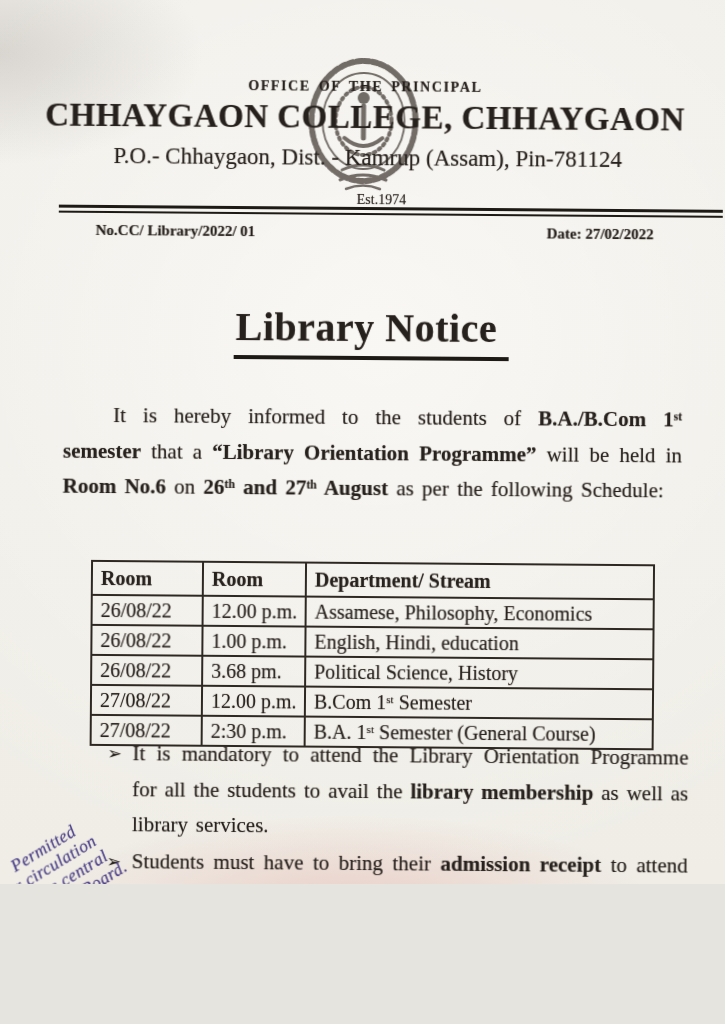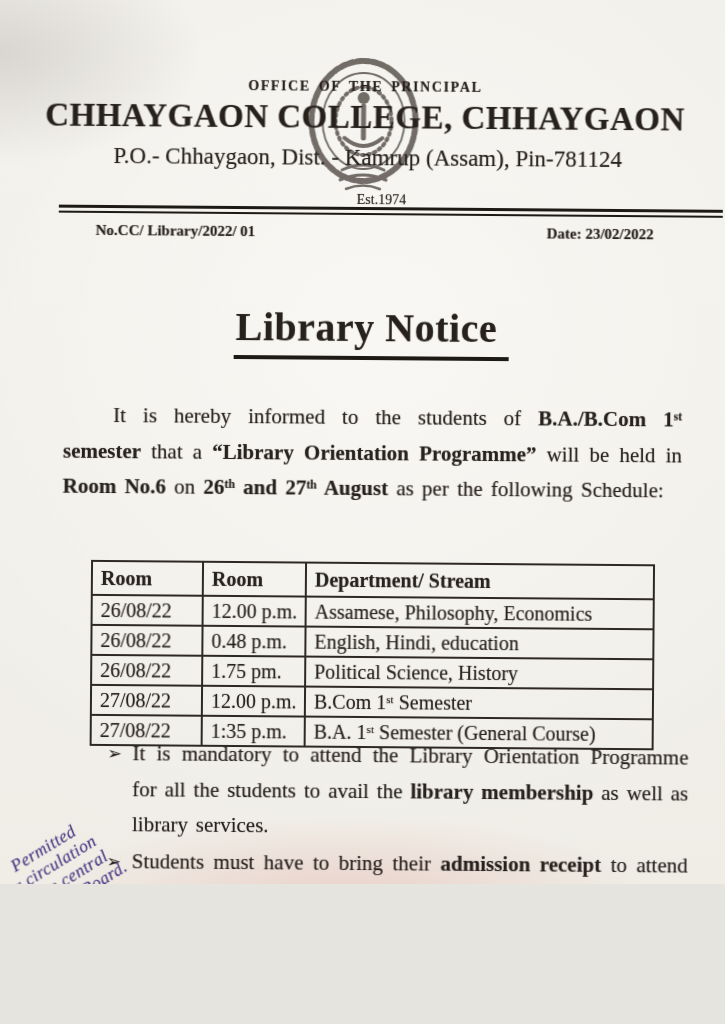--- a/index.html
+++ b/index.html
@@ -71,21 +71,21 @@
     </svg>
 
     <div class="abs office">OFFICE OF THE PRINCIPAL</div>
     <div class="abs college">CHHAYGAON COLLEGE, CHHAYGAON</div>
     <div class="abs addr">P.O.- Chhaygaon, Dist. - Kamrup (Assam), Pin-781124</div>
     <div class="abs est">Est.1974</div>
     <div class="abs rule"></div>
 
     <div class="abs refrow">
       <span>No.CC/ Library/2022/ 01</span>
-      <span>Date: 23/02/2022</span>
+      <span>Date: 27/02/2022</span>
     </div>
 
     <h1 class="abs title"><span class="title-inner">Library Notice</span></h1>
 
     <p class="abs intro">It is hereby informed to the students of <span class="b">B.A./B.Com 1</span><sup class="b">st</sup> <span class="b">semester</span> that a <span class="b">“Library Orientation Programme”</span> will be held in <span class="b">Room No.6</span> on <span class="b">26</span><sup class="b">th</sup><span class="b"> and 27</span><sup class="b">th</sup><span class="b"> August</span> as per the following Schedule:</p>
 
     <table class="abs sched">
       <colgroup>
           <col style="width:111px">
           <col style="width:103px">
@@ -99,36 +99,36 @@
         </tr>
       </thead>
       <tbody>
         <tr>
           <td>26/08/22</td>
           <td>12.00 p.m.</td>
           <td>Assamese, Philosophy, Economics</td>
         </tr>
         <tr>
           <td>26/08/22</td>
-          <td>0.48 p.m.</td>
+          <td>1.00 p.m.</td>
           <td>English, Hindi, education</td>
         </tr>
         <tr>
           <td>26/08/22</td>
-          <td>1.75 pm.</td>
+          <td>3.68 pm.</td>
           <td>Political Science, History</td>
         </tr>
         <tr>
           <td>27/08/22</td>
           <td>12.00 p.m.</td>
           <td>B.Com 1<sup>st</sup> Semester</td>
         </tr>
         <tr>
           <td>27/08/22</td>
-          <td>1:35 p.m.</td>
+          <td>2:30 p.m.</td>
           <td>B.A. 1<sup>st</sup> Semester (General Course)</td>
         </tr>
       </tbody>
     </table>
 
     <div class="abs notes">
       <div class="note">
         <span class="mk">➢</span>
         <span>It is mandatory to attend the Library Orientation Programme for all the students to avail the <span class="b">library membership</span> as well as library services.</span>
       </div>

